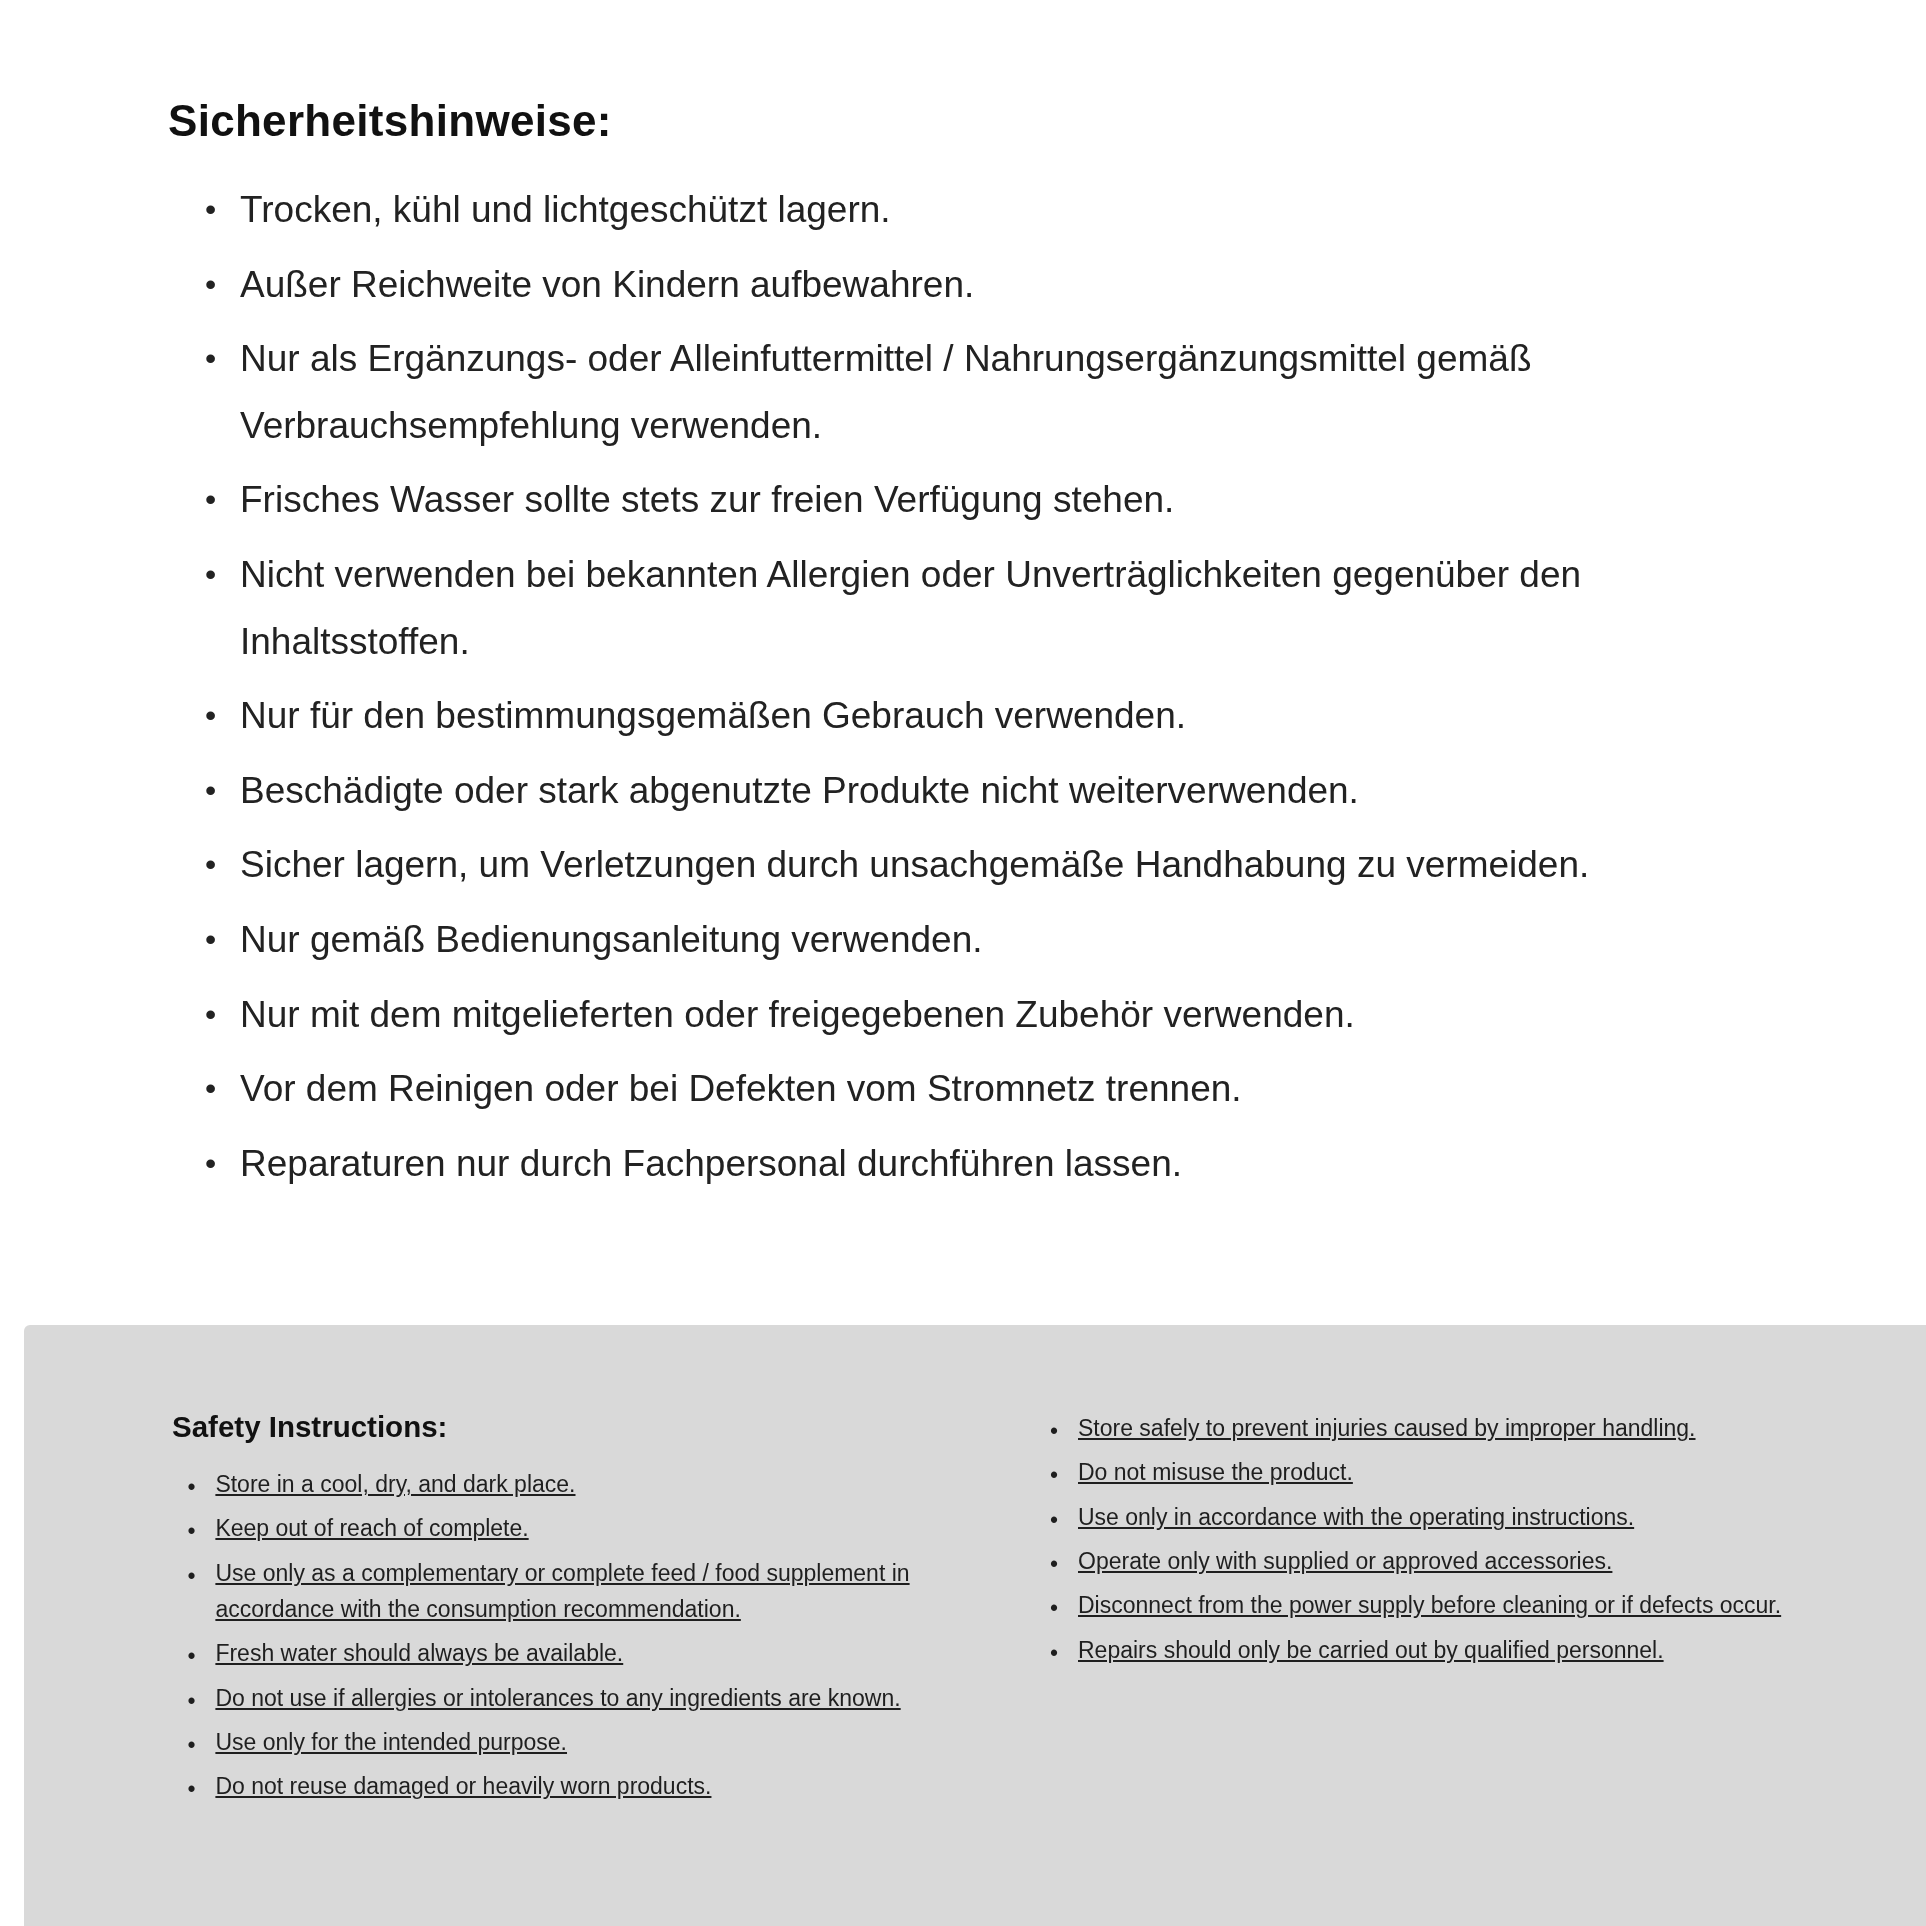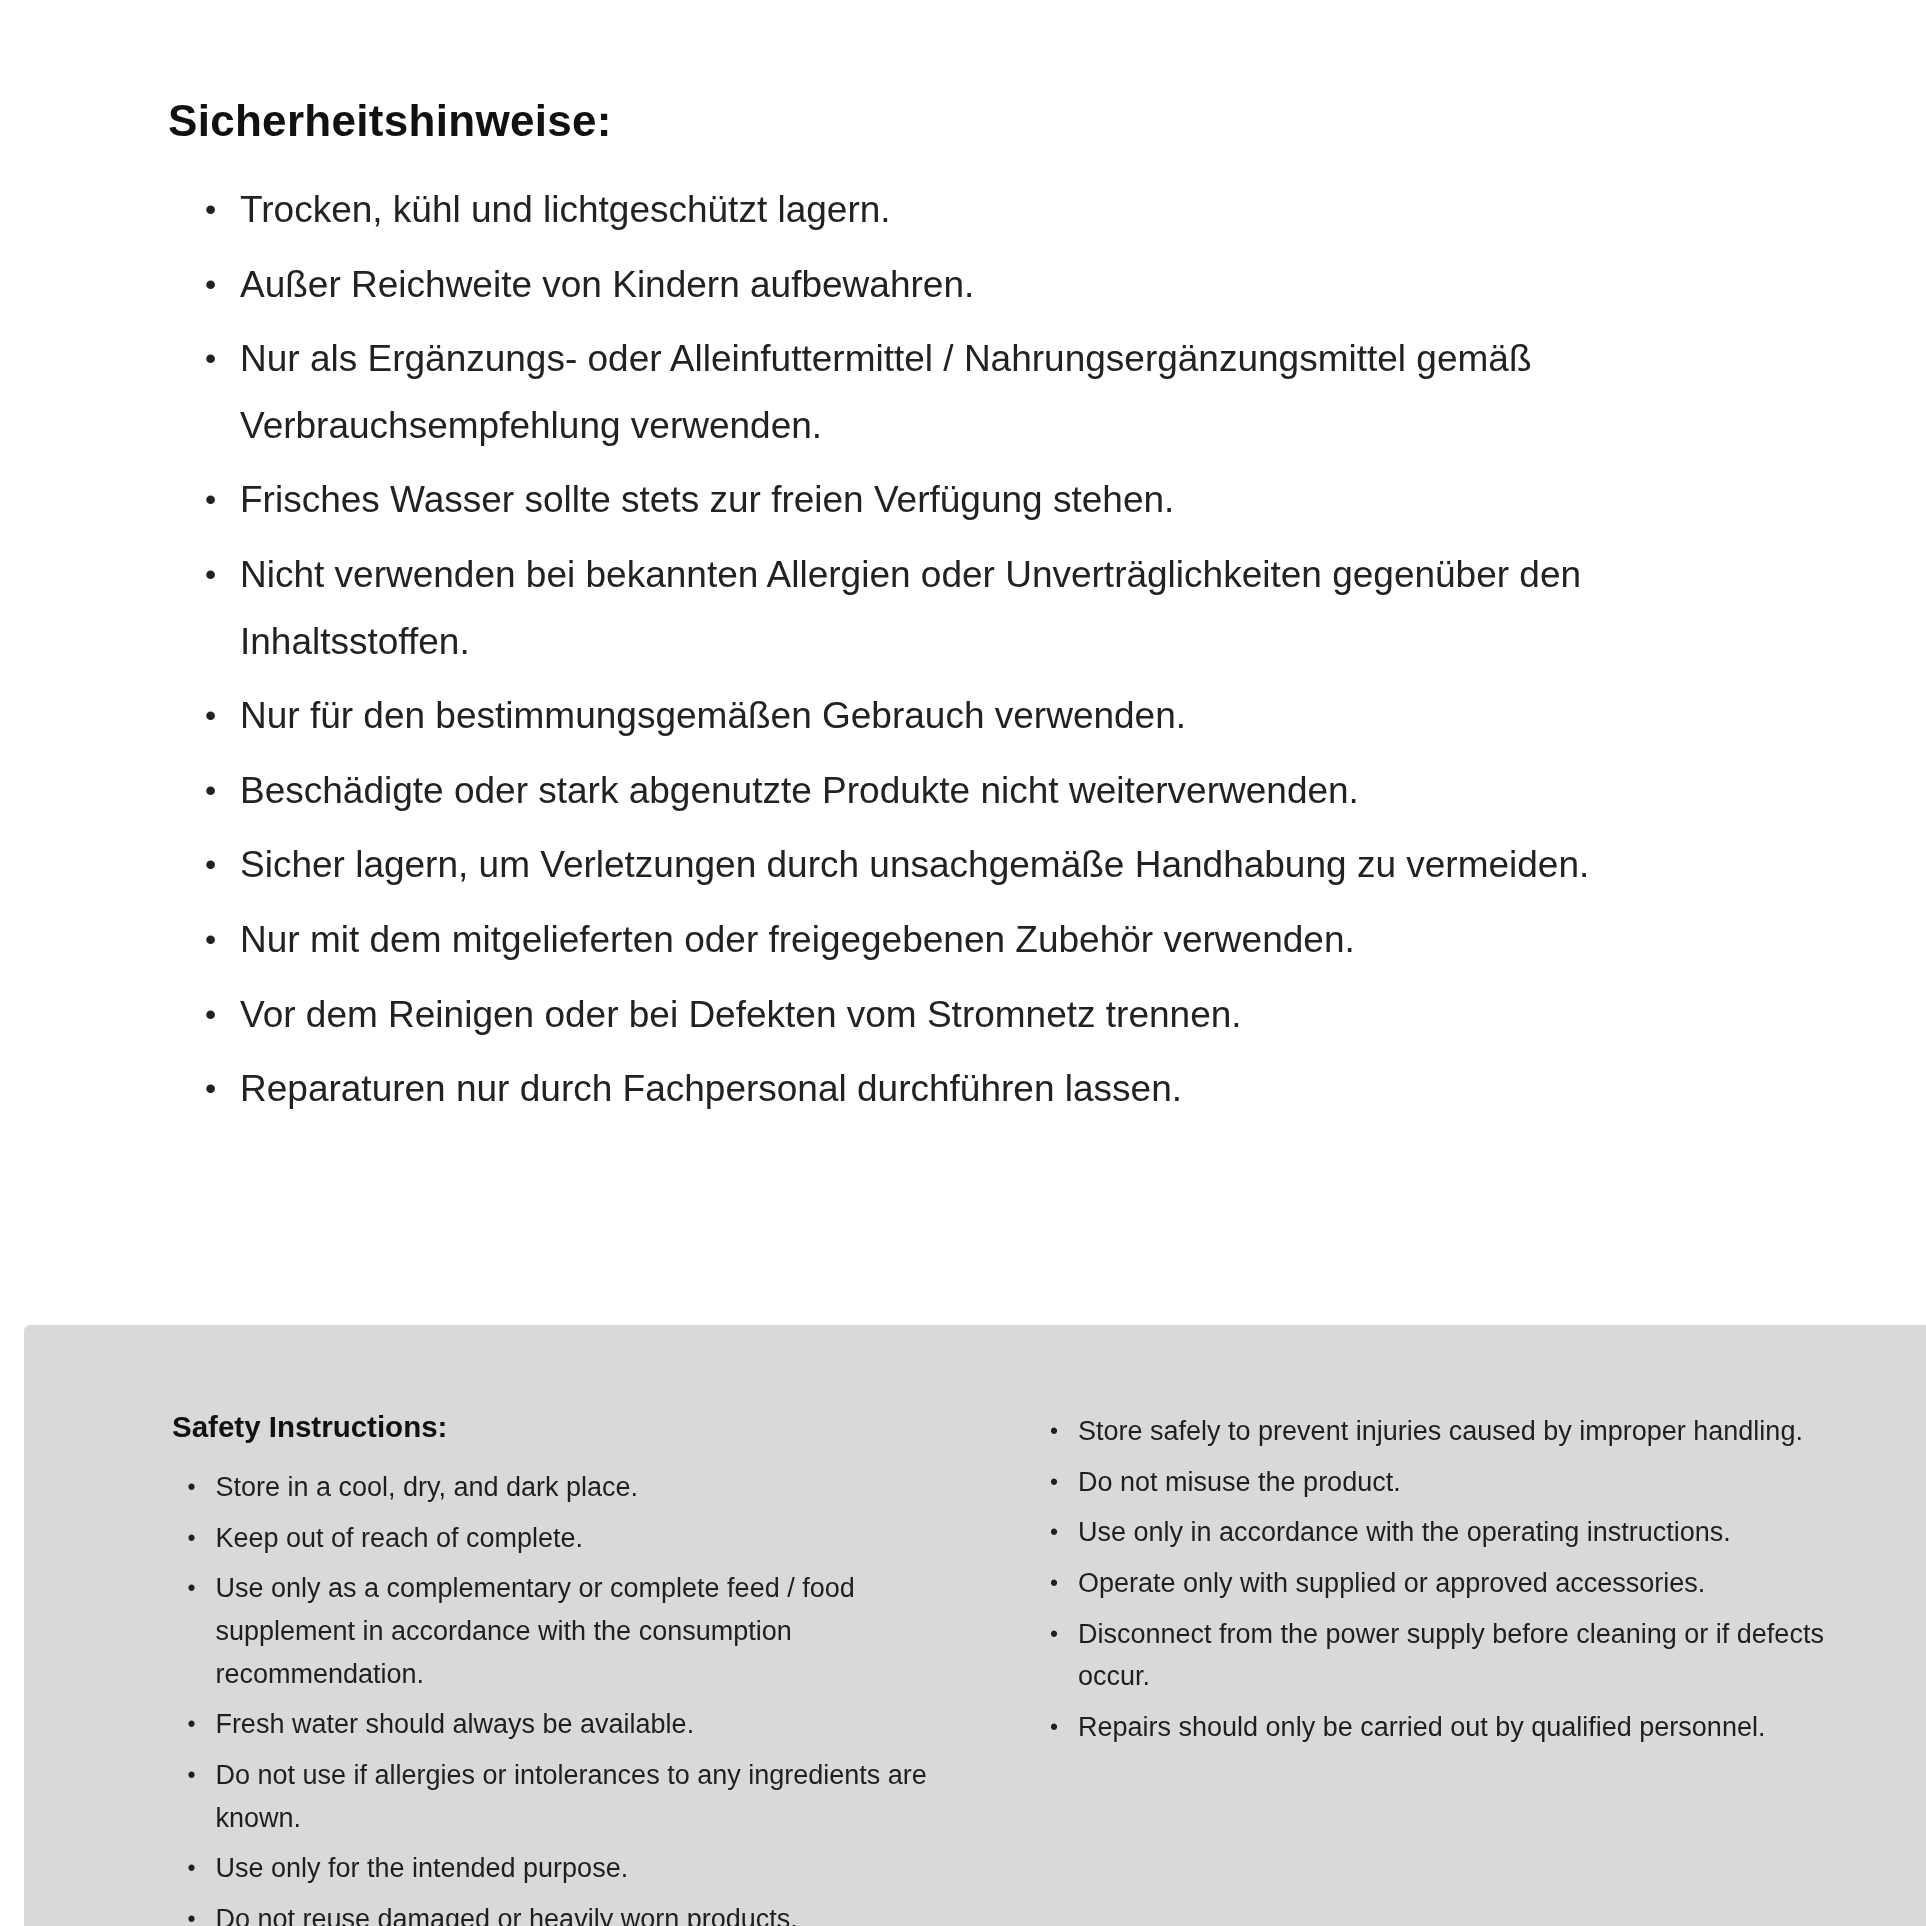--- a/index.html
+++ b/index.html
@@ -64,23 +64,24 @@
     color: #111111;
     margin-bottom: 22px;
   }
   ul.english-list {
     list-style: none;
     margin-left: 15.4px;
   }
   ul.english-list li {
     position: relative;
     padding-left: 28px;
-    font-size: 27px;
+    font-size: 23px;
     line-height: 1.58;
     color: #1f1f1f;
+    text-decoration: underline;
   }
   ul.english-list li::before {
     content: "\2022";
     position: absolute;
     left: 0;
     top: 0;
     font-size: 23px;
     line-height: 1.86;
     color: #1f1f1f;
   }
@@ -93,20 +94,21 @@
   <h1 class="german-title">Sicherheitshinweise:</h1>
   <ul class="german-list">
     <li>Trocken, kühl und lichtgeschützt lagern.</li>
     <li>Außer Reichweite von Kindern aufbewahren.</li>
     <li>Nur als Ergänzungs- oder Alleinfuttermittel / Nahrungsergänzungsmittel gemäß Verbrauchsempfehlung verwenden.</li>
     <li>Frisches Wasser sollte stets zur freien Verfügung stehen.</li>
     <li>Nicht verwenden bei bekannten Allergien oder Unverträglichkeiten gegenüber den Inhaltsstoffen.</li>
     <li>Nur für den bestimmungsgemäßen Gebrauch verwenden.</li>
     <li>Beschädigte oder stark abgenutzte Produkte nicht weiterverwenden.</li>
     <li>Sicher lagern, um Verletzungen durch unsachgemäße Handhabung zu vermeiden.</li>
+    <li>Nur gemäß Bedienungsanleitung verwenden.</li>
     <li>Nur mit dem mitgelieferten oder freigegebenen Zubehör verwenden.</li>
     <li>Vor dem Reinigen oder bei Defekten vom Stromnetz trennen.</li>
     <li>Reparaturen nur durch Fachpersonal durchführen lassen.</li>
   </ul>
 </section>
 
 <section class="english-section">
   <div class="english-col">
     <h2 class="english-title">Safety Instructions:</h2>
     <ul class="english-list">

